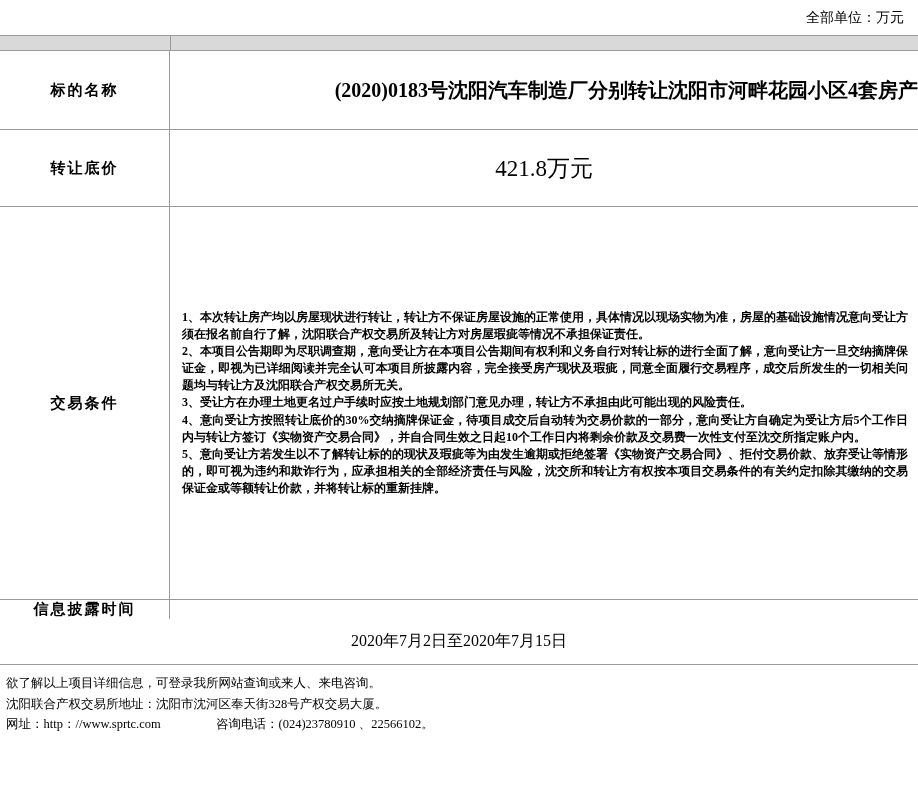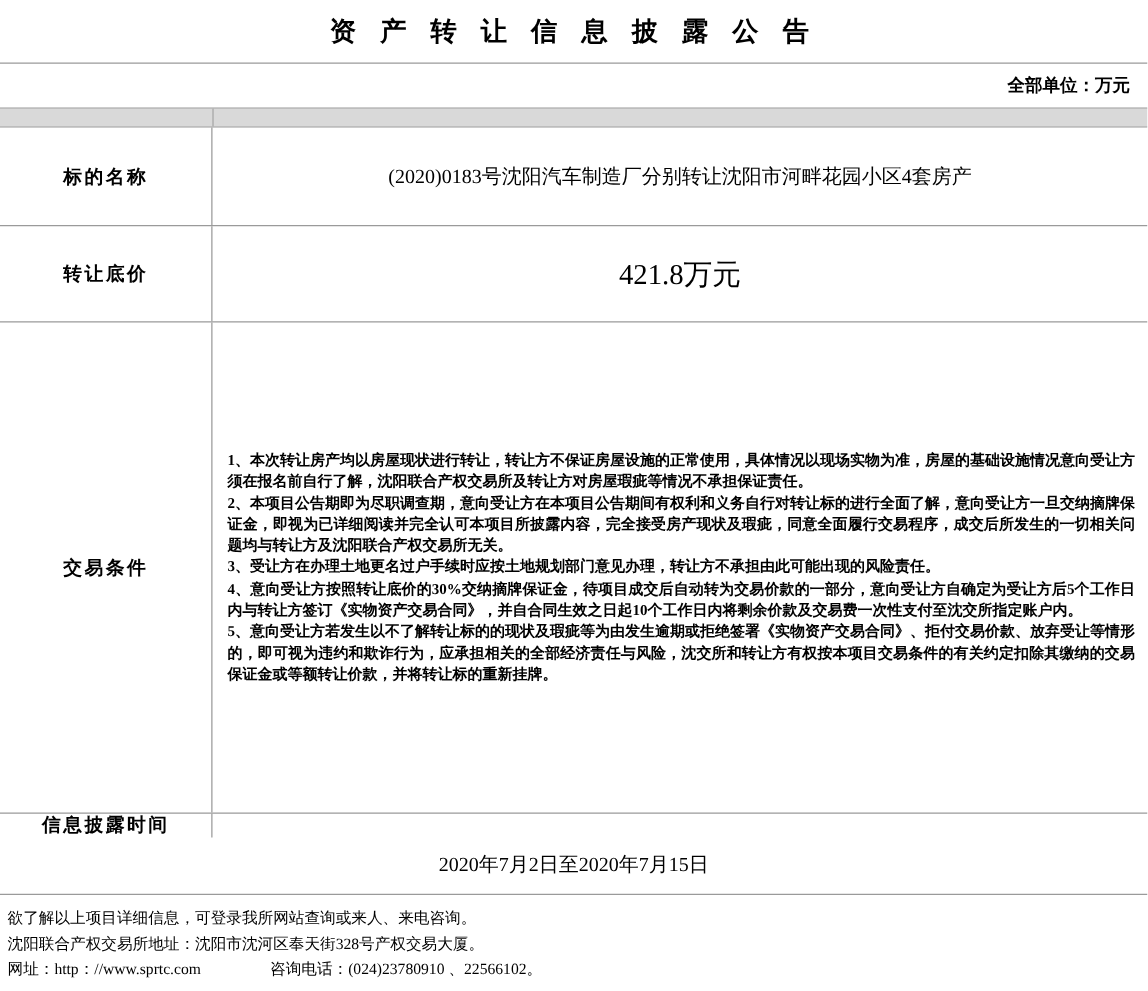--- a/index.html
+++ b/index.html
@@ -37,21 +37,21 @@
     height: 36px;
     display: flex;
     align-items: center;
     justify-content: flex-end;
     padding-right: 14px;
     box-sizing: border-box;
     border-bottom: 1px solid #9a9a9a;
   }
   .unit-text {
     font-size: 14px;
-    font-weight: bold;
+    font-weight: normal;
   }
   .grayband {
     height: 14px;
     display: flex;
     border-bottom: 1px solid #9a9a9a;
   }
   .grayband .gb-left {
     width: 170px;
     background: #d9d9d9;
     border-right: 1px solid #9a9a9a;
@@ -89,23 +89,23 @@
     align-items: center;
     padding-left: 0;
   }
   .row-name { height: 78px; }
   .row-price { height: 76px; }
   .row-terms { height: 392px; }
   .row-time { height: 64px; flex-direction: column; }
 
   .val-center {
     width: 100%;
-    text-align: center;
-    font-size: 16px;
-    font-weight: normal;
+    text-align: right;
+    font-size: 20px;
+    font-weight: bold;
   }
   .val-price {
     width: 100%;
     text-align: center;
     font-size: 23px;
   }
   .val-time {
     width: 100%;
     text-align: center;
     font-size: 16px;
@@ -133,23 +133,20 @@
   }
   .footer .line-contact .web {
     width: 210px;
   }
 </style>
 </head>
 <body>
 
 <div class="page">
 
-  <div class="title-row">
-    <div class="title">资 产 转 让 信 息 披 露 公 告</div>
-  </div>
 
   <div class="unit-row">
     <div class="unit-text">全部单位：万元</div>
   </div>
 
   <div class="grayband">
     <div class="gb-left"></div>
     <div class="gb-right"></div>
   </div>
 

